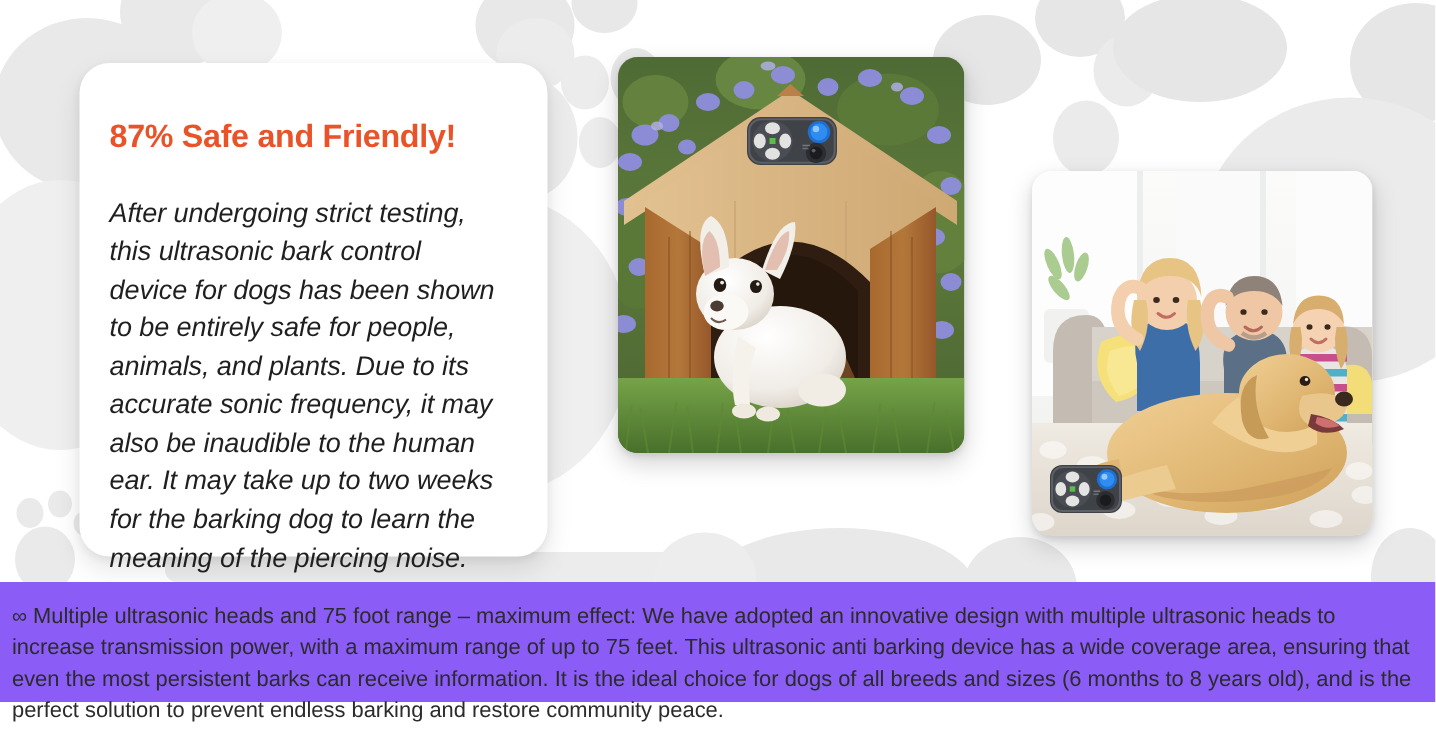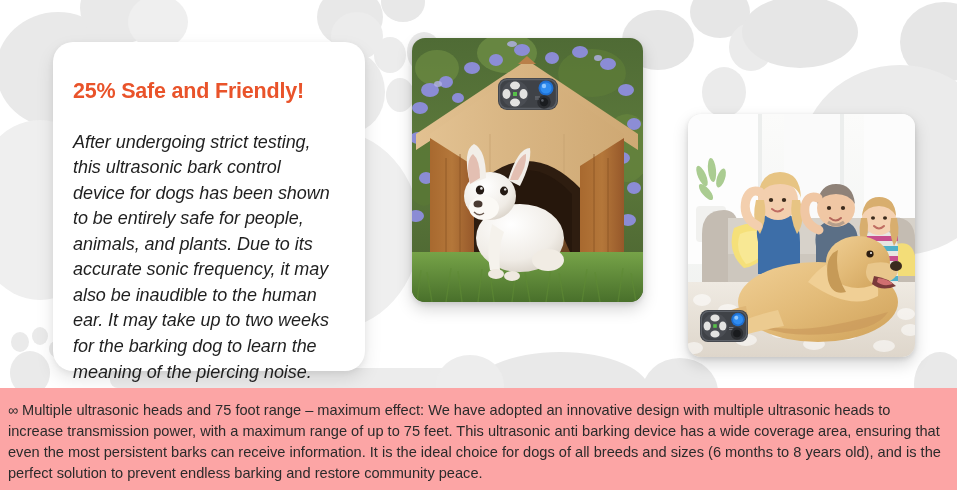--- a/index.html
+++ b/index.html
@@ -41,22 +41,22 @@
     position:absolute;border-radius:13px;overflow:hidden;
     box-shadow:0 7px 16px rgba(0,0,0,.17), 0 2px 5px rgba(0,0,0,.10);
     background:#ddd;
   }
   .photo-doghouse{left:412px;top:38px;width:231px;height:264px;}
   .photo-family{left:688px;top:114px;width:227px;height:243px;}
   .photo svg{display:block;width:100%;height:100%;}
 
   
   .desc{
-    position:absolute;left:0;top:388px;width:957px;height:102px;
-    background:#fca5a5;box-sizing:border-box;
+    position:absolute;left:0;top:388px;width:957px;height:80px;
+    background:#8b5cf6;box-sizing:border-box;
     padding:12px 12px 0 8px;
   }
   .desc p{
     margin:0;font-size:14.6px;color:#2b2b2b;line-height:1.45;
     text-align:left;
   }
   .infinity{font-size:14px;letter-spacing:0;}
 </style>
 </head>
 <body>
@@ -113,21 +113,21 @@
       <g fill="#eaeaea">
 
         <ellipse cx="30" cy="373" rx="20" ry="22"></ellipse>
         <ellipse cx="20" cy="342" rx="9" ry="10"></ellipse>
         <ellipse cx="40" cy="336" rx="8" ry="9"></ellipse>
         <ellipse cx="56" cy="349" rx="7" ry="8"></ellipse>
       </g>
     </svg>
 
     <div class="card">
-      <h1 class="card-title">25% Safe and Friendly!</h1>
+      <h1 class="card-title">87% Safe and Friendly!</h1>
       <p class="card-body">After undergoing strict testing, this ultrasonic bark control device for dogs has been shown to be entirely safe for people, animals, and plants. Due to its accurate sonic frequency, it may also be inaudible to the human ear. It may take up to two weeks for the barking dog to learn the meaning of the piercing noise.</p>
     </div>
 
     <div class="photo photo-doghouse">
       <svg viewBox="0 0 231 264" preserveAspectRatio="xMidYMid slice">
         <defs>
           <linearGradient id="bgGreen" x1="0" y1="0" x2="0" y2="1">
             <stop offset="0%" stop-color="#4f6b35"></stop>
             <stop offset="45%" stop-color="#5d7a3c"></stop>
             <stop offset="100%" stop-color="#4a6330"></stop>

